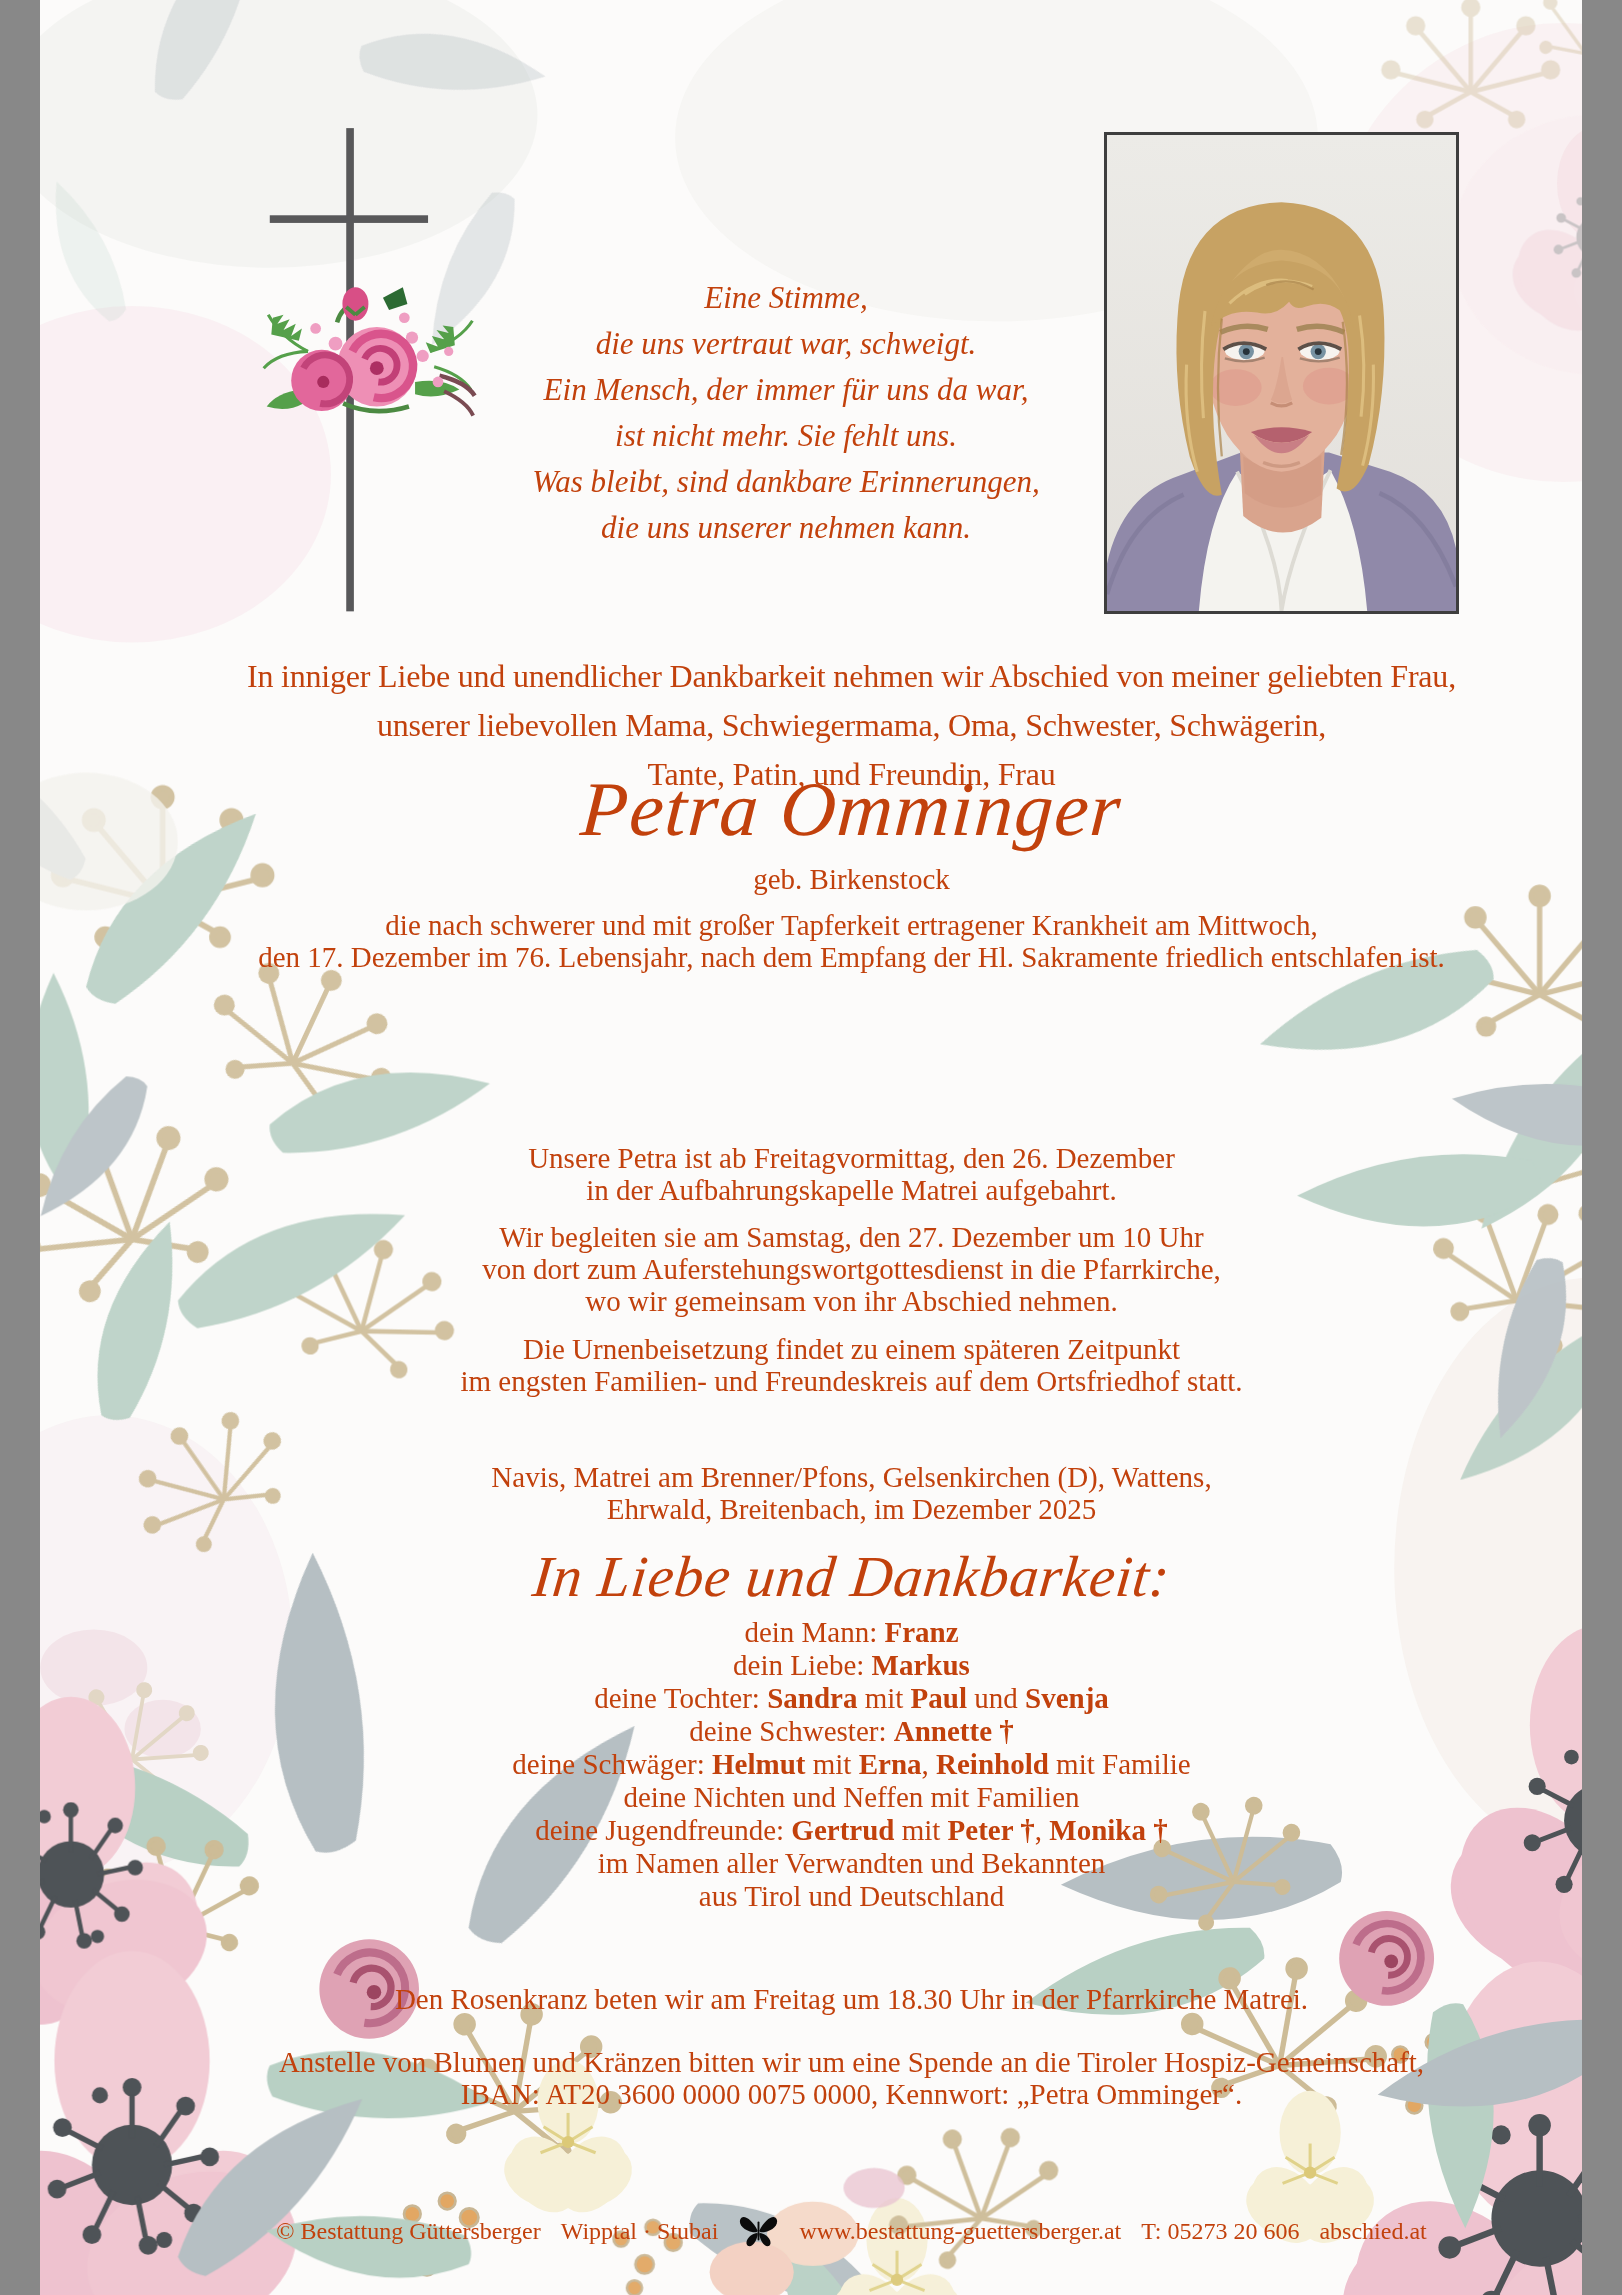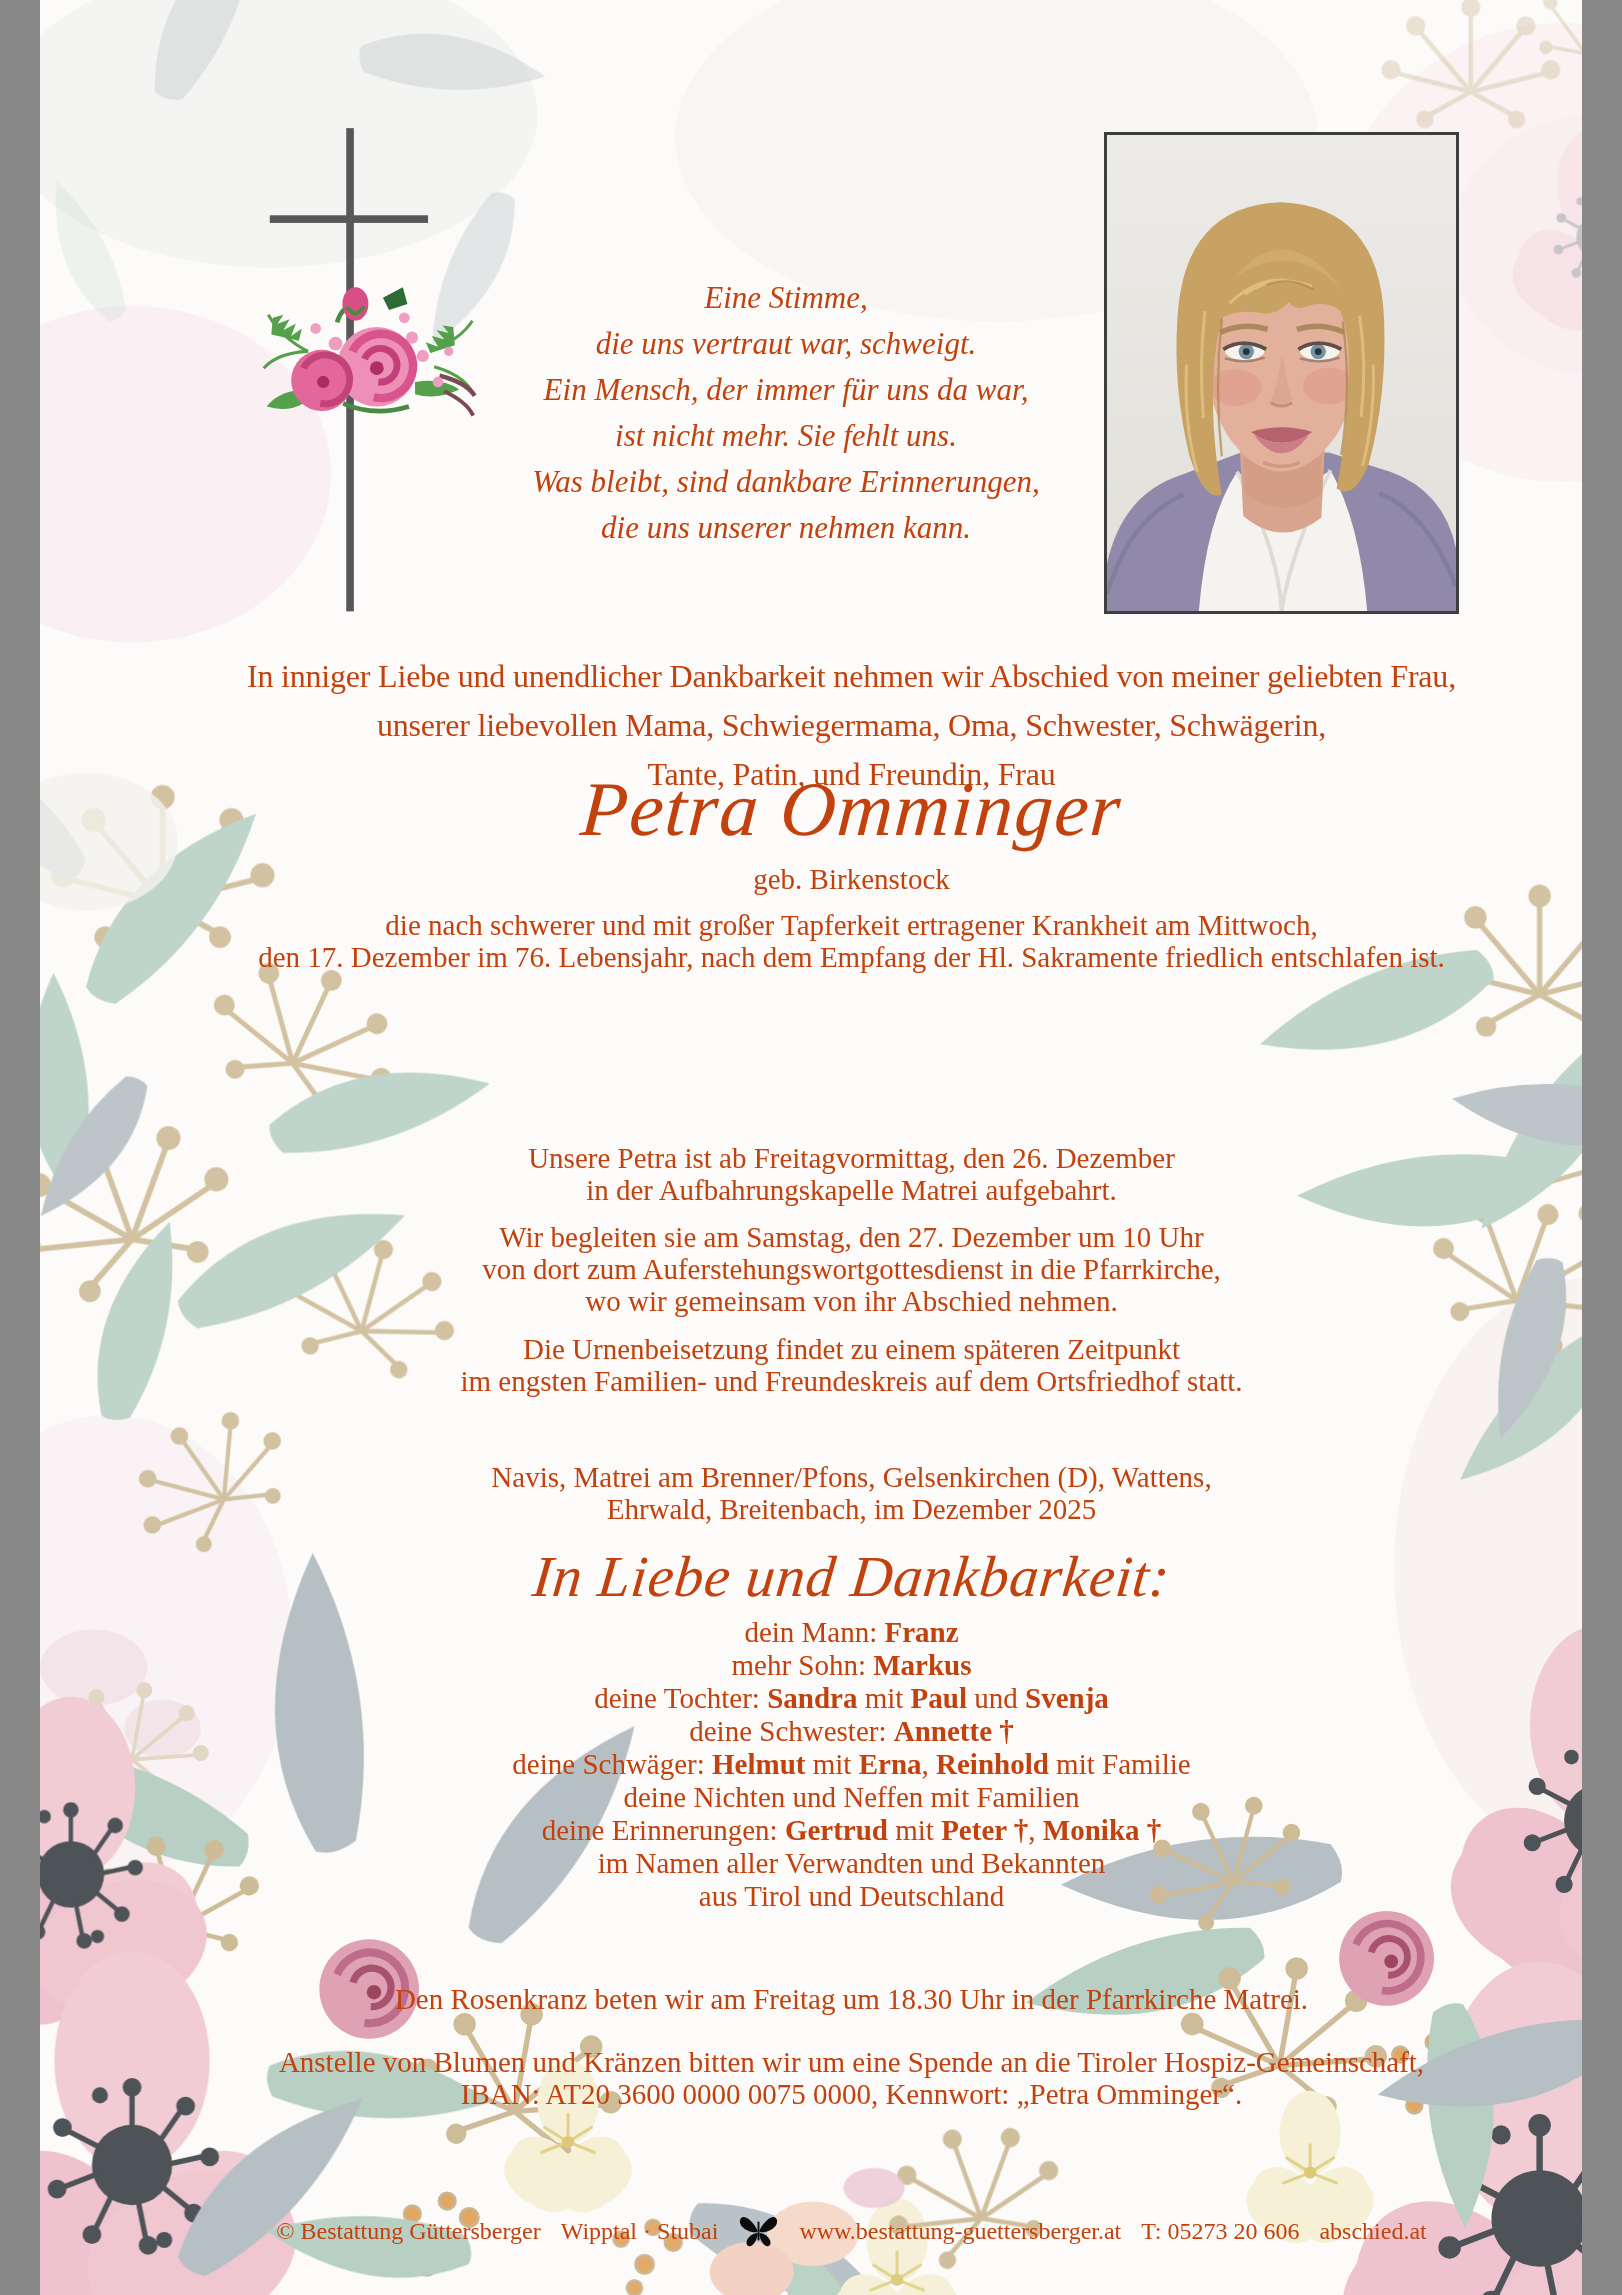--- a/index.html
+++ b/index.html
@@ -396,26 +396,26 @@
 
   <div class="txt body38" style="top:1461px;">
     <div>Navis, Matrei am Brenner/Pfons, Gelsenkirchen (D), Wattens,</div>
     <div>Ehrwald, Breitenbach, im Dezember 2025</div>
   </div>
 
   <div class="txt script" style="top:1543px;">In Liebe und Dankbarkeit:</div>
 
   <div class="txt family" style="top:1616px;">
     <div><span>dein Mann: </span><span class="b">Franz</span></div>
-    <div><span>mehr Sohn: </span><span class="b">Markus</span></div>
+    <div><span>dein Liebe: </span><span class="b">Markus</span></div>
     <div><span>deine Tochter: </span><span class="b">Sandra</span><span> mit </span><span class="b">Paul</span><span> und </span><span class="b">Svenja</span></div>
     <div><span>deine Schwester: </span><span class="b">Annette †</span></div>
     <div><span>deine Schwäger: </span><span class="b">Helmut</span><span> mit </span><span class="b">Erna</span><span>, </span><span class="b">Reinhold</span><span> mit Familie</span></div>
     <div><span>deine Nichten und Neffen mit Familien</span></div>
-    <div><span>deine Erinnerungen: </span><span class="b">Gertrud</span><span> mit </span><span class="b">Peter †</span><span>, </span><span class="b">Monika †</span></div>
+    <div><span>deine Jugendfreunde: </span><span class="b">Gertrud</span><span> mit </span><span class="b">Peter †</span><span>, </span><span class="b">Monika †</span></div>
     <div><span>im Namen aller Verwandten und Bekannten</span></div>
     <div><span>aus Tirol und Deutschland</span></div>
   </div>
 
   <div class="txt body38" style="top:1983px;">Den Rosenkranz beten wir am Freitag um 18.30 Uhr in der Pfarrkirche Matrei.</div>
 
   <div class="txt body38" style="top:2046px;">
     <div>Anstelle von Blumen und Kränzen bitten wir um eine Spende an die Tiroler Hospiz-Gemeinschaft,</div>
     <div>IBAN: AT20 3600 0000 0075 0000, Kennwort: „Petra Omminger“.</div>
   </div>

